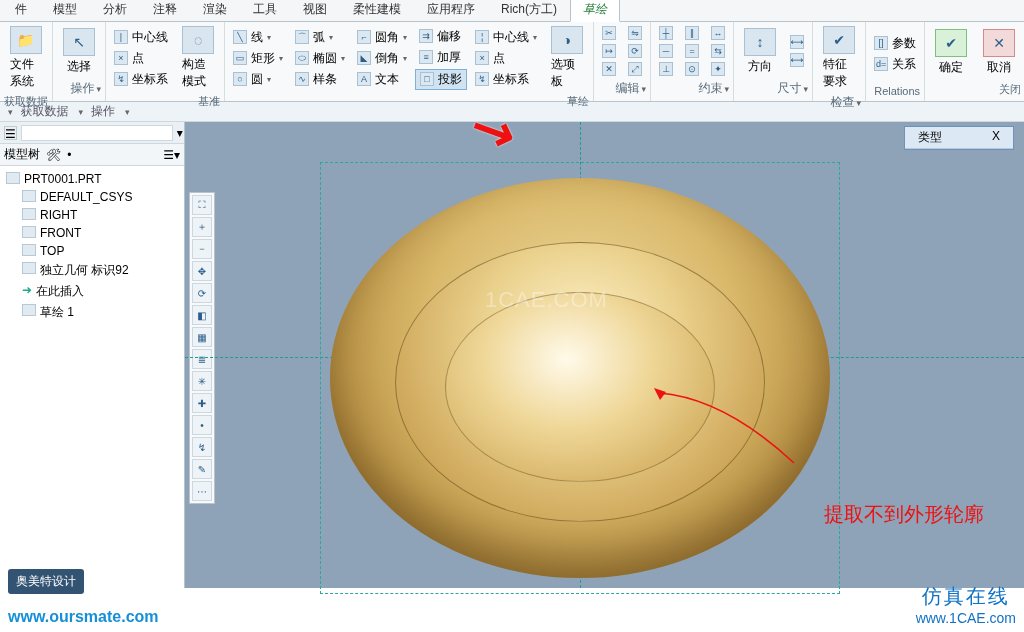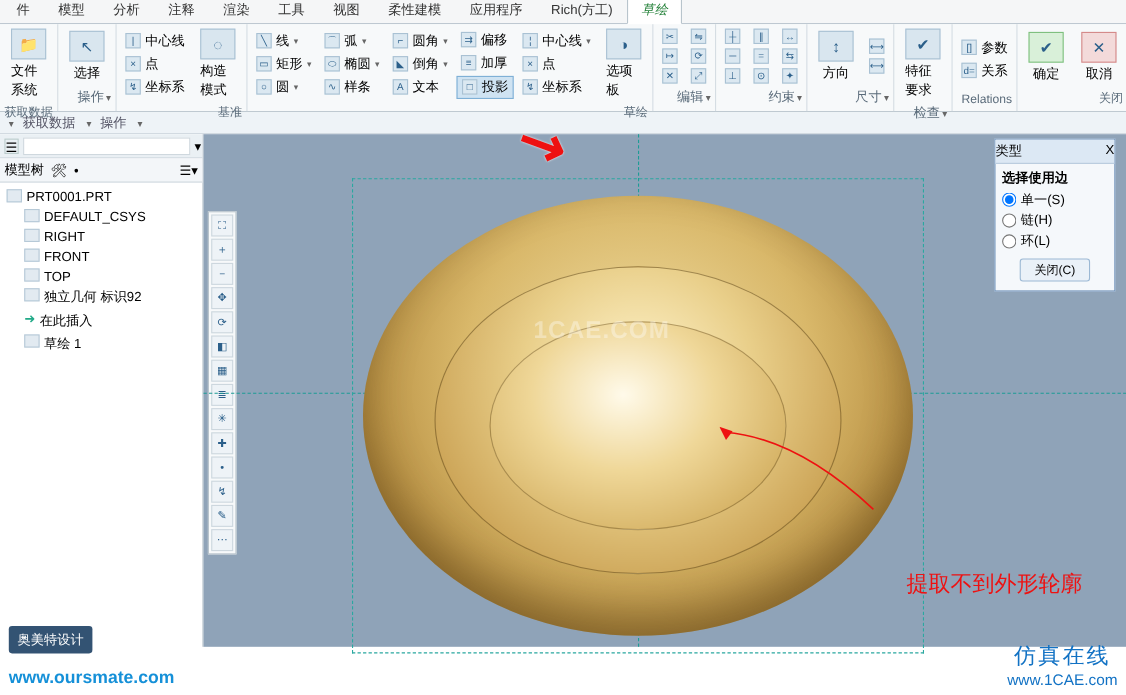--- a/index.html
+++ b/index.html
@@ -31,28 +31,28 @@
 .tree-item.indent{padding-left:16px}
 .viewport{flex:1;background:#8fa3b8;position:relative}
 .vtoolbar{position:absolute;left:4px;top:70px;background:#f7f9fa;border:1px solid #b8c4cc;display:flex;flex-direction:column;padding:2px;gap:2px}
 .vtoolbar .vb{width:20px;height:20px;background:#eef3f7;border:1px solid #cdd7de;display:flex;align-items:center;justify-content:center;font-size:10px;color:#2b5f8a;cursor:pointer}
 .sketchbox{position:absolute;left:135px;top:40px;width:520px;height:432px;border:1px dashed #2aa8a0}
 .axis-h{position:absolute;left:0;top:235px;width:100%;border-top:1px dashed #1d9c95}
 .axis-v{position:absolute;left:395px;top:0;height:100%;border-left:1px dashed #1d9c95}
 .ellipse1{position:absolute;left:145px;top:56px;width:500px;height:400px;border-radius:50%;background:radial-gradient(ellipse at 50% 40%,#f2e0a6 0%,#d9b86a 45%,#b38a3d 75%,#8f6a24 100%);box-shadow:inset 0 -20px 40px rgba(60,40,10,0.4)}
 .ellipse2{position:absolute;left:210px;top:120px;width:370px;height:280px;border-radius:50%;background:radial-gradient(ellipse at 50% 35%,#fff4cc 0%,#e9cf8a 40%,#c9a052 80%);border:1px solid rgba(90,65,20,0.5)}
 .ellipse3{position:absolute;left:260px;top:170px;width:270px;height:190px;border-radius:50%;background:radial-gradient(ellipse at 45% 35%,#fffaea 0%,#efd798 40%,#cda654 90%);border:1px solid rgba(90,65,20,0.4)}
-.watermark{position:absolute;left:300px;top:165px;color:rgba(255,255,255,0.35);font-size:22px;font-weight:bold;letter-spacing:1px}
+.watermark{position:absolute;left:300px;top:165px;color:rgba(255,255,255,0.35);font-size:22px;font-weight:normal;letter-spacing:1px}
 .arrow-red{position:absolute;left:470px;top:100px;color:#e11;font-size:52px;font-weight:bold;transform:rotate(-25deg);text-shadow:0 0 2px #fff}
 .panel{position:absolute;right:10px;top:4px;width:110px;background:#f5f8fb;border:1px solid #6f92b9;font-size:11px}
-.panel-title{background:#dce8f4;padding:2px 0;display:flex;justify-content:space-between;border-bottom:1px solid #b7cadd}
+.panel-title{background:#dce8f4;padding:2px 13px;display:flex;justify-content:space-between;border-bottom:1px solid #b7cadd}
 .panel-body{padding:4px 6px}
 .panel-body label{display:flex;align-items:center;gap:4px;padding:1px 0}
 .panel-btn{display:block;margin:6px auto 4px;padding:2px 12px;background:#eaf1f8;border:1px solid #9bb8d4;border-radius:3px;cursor:pointer;font-size:11px}
-.note{position:absolute;right:40px;bottom:44px;color:#e11;font-size:20px;font-family:"SimSun"}
+.note{position:absolute;right:40px;bottom:60px;color:#e11;font-size:20px;font-family:"SimSun"}
 .note-arrow{position:absolute;right:220px;bottom:120px;width:150px;height:80px}
 .note-arrow svg{width:100%;height:100%}
 .footer-l{position:absolute;left:8px;bottom:6px;color:#fff;font-size:13px}
 .footer-l .brand{background:rgba(0,40,80,0.8);padding:4px 8px;border-radius:3px;display:inline-block;margin-bottom:14px}
 .footer-l .url{color:#1590d8;font-size:16px;font-weight:bold}
 .footer-r{position:absolute;right:8px;bottom:6px;text-align:center}
 .footer-r .cn{color:#1272c4;font-size:20px;font-family:"KaiTi","SimSun";letter-spacing:2px}
 .footer-r .url{color:#1272c4;font-size:14px}
 </style>
 </head>
@@ -406,36 +406,20 @@
     <div class="ellipse2"></div>
     <div class="ellipse3"></div>
     <div class="sketchbox"></div>
     <div class="watermark">1CAE.COM</div>
 
     <div class="panel">
       <div class="panel-title">
           <span>类型</span>
           <span>X</span>
         </div>
-      <div class="panel-body">
-        <div style="font-weight:bold;padding-bottom:2px">选择使用边</div>
-        <label>
-            <input type="radio" checked="" style="">
-            <span>单一(S)</span>
-          </label>
-        <label>
-            <input type="radio" style="">
-            <span>链(H)</span>
-          </label>
-        <label>
-            <input type="radio" style="">
-            <span>环(L)</span>
-          </label>
-        <button class="panel-btn">关闭(C)</button>
-      </div>
     </div>
 
     <div class="note-arrow">
       <svg viewBox="0 0 150 80">
           <path d="M5 5 Q70 10 140 75" stroke="#e11" fill="none" stroke-width="1.5"></path>
           <polygon points="0,0 12,4 6,12" fill="#e11"></polygon>
         </svg>
     </div>
     <div class="note">提取不到外形轮廓</div>
   </div>

